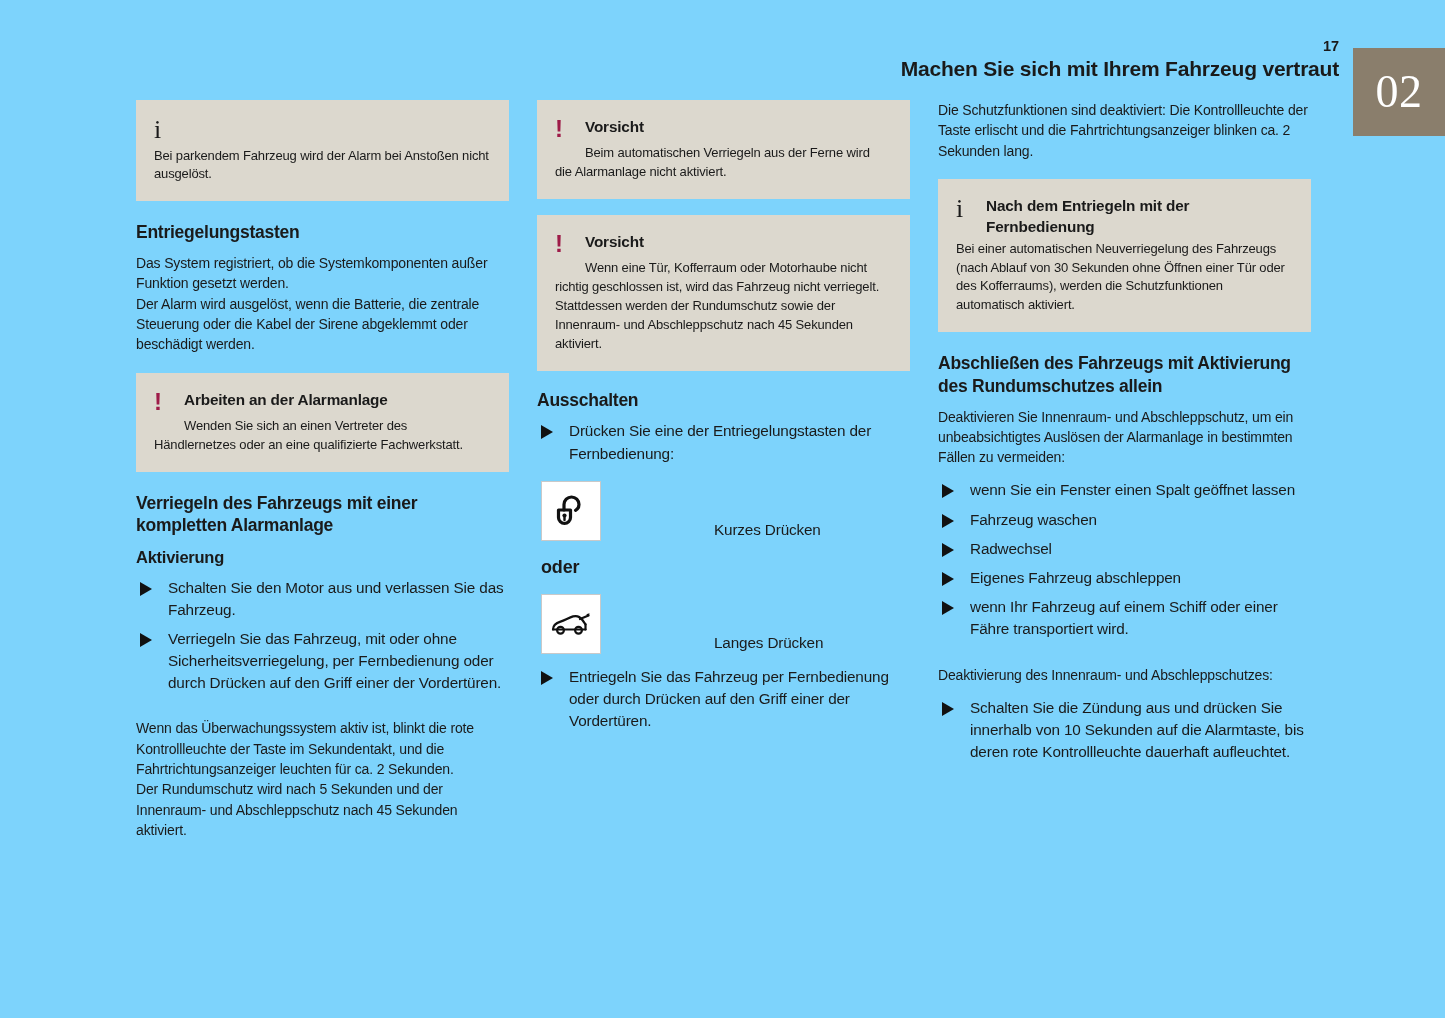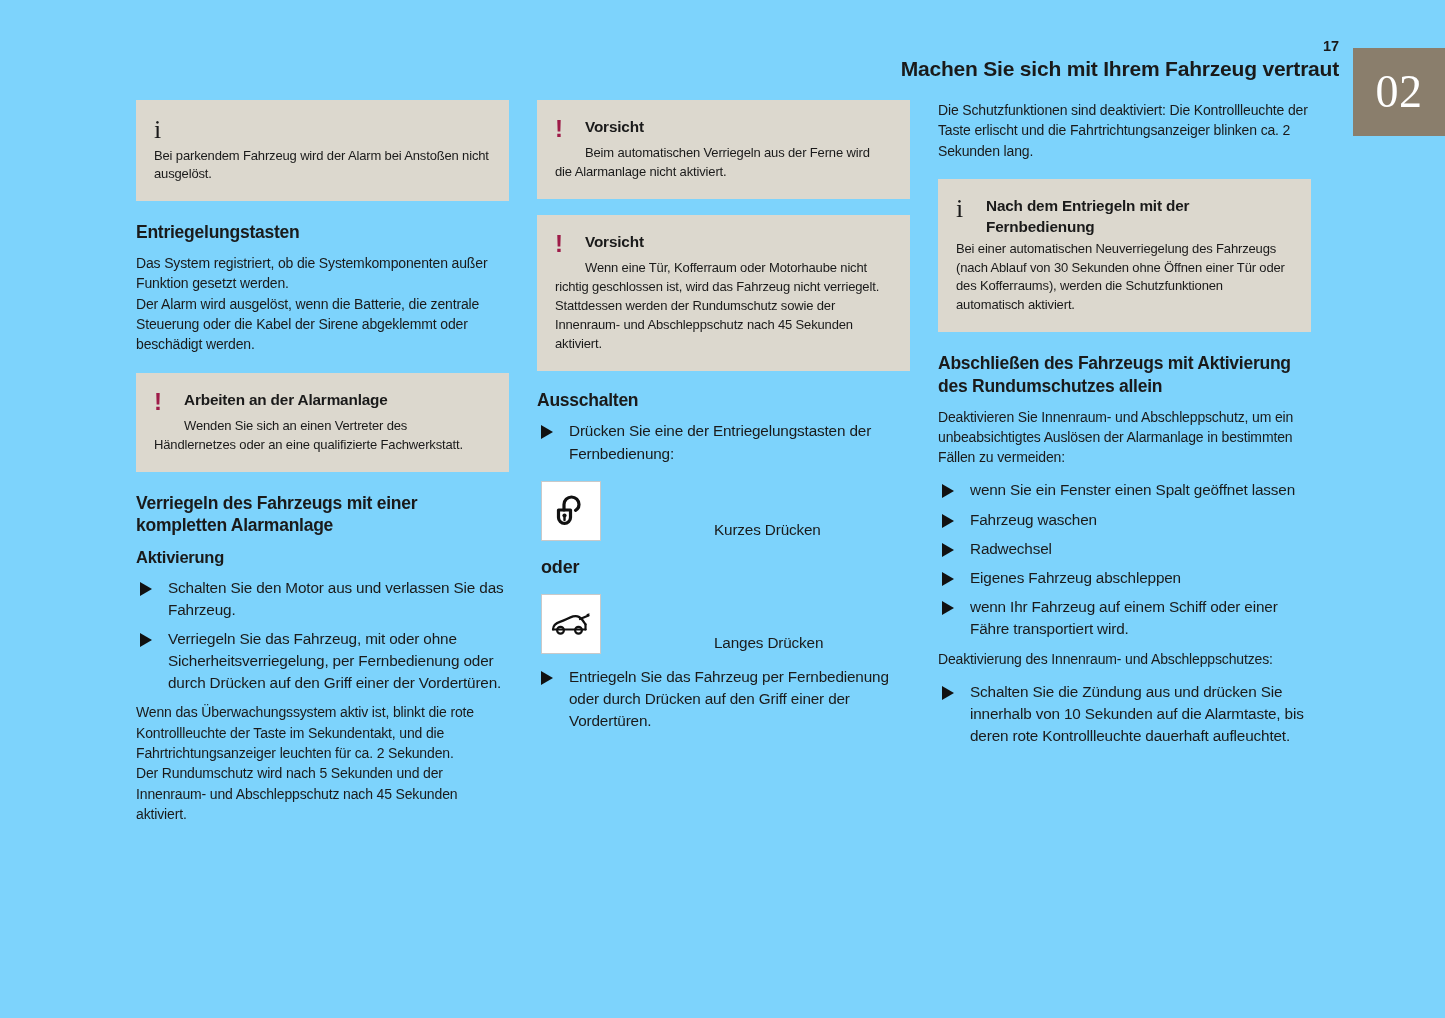--- a/index.html
+++ b/index.html
@@ -103,21 +103,21 @@
     margin: 10px 0 8px 0;
     letter-spacing: -0.25px;
   }
 
   p.body {
     font-size: 14px;
     line-height: 1.45;
     margin: 0 0 8px 0;
     letter-spacing: -0.15px;
   }
-  p.body.gap-top { margin-top: 8px; }
+  p.body.gap-top { margin-top: 24px; }
   p.body.nogap { margin-bottom: 0; }
 
   
   .callout {
     background: #dcd8ce;
     padding: 16px 20px 17px 18px;
     margin: 0 0 16px 0;
     position: relative;
   }
   .callout.mt { margin-top: 18px; }

